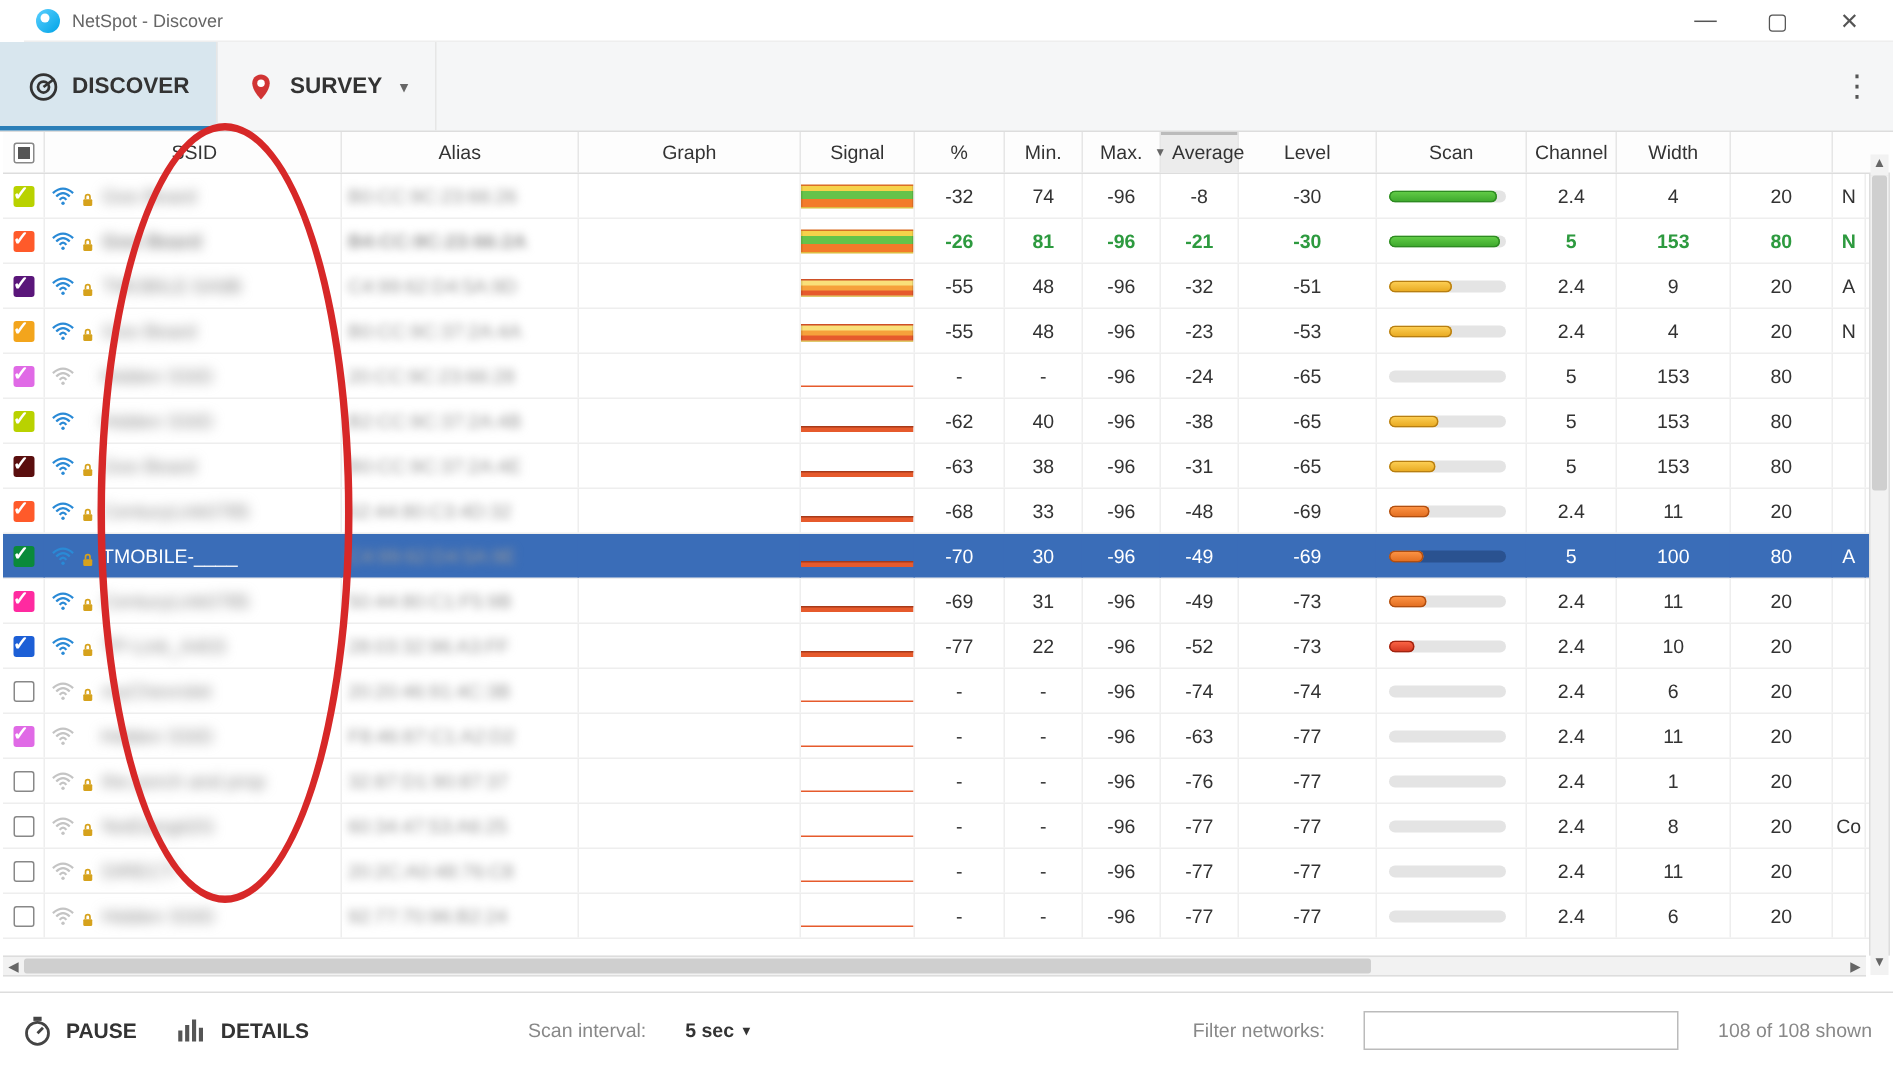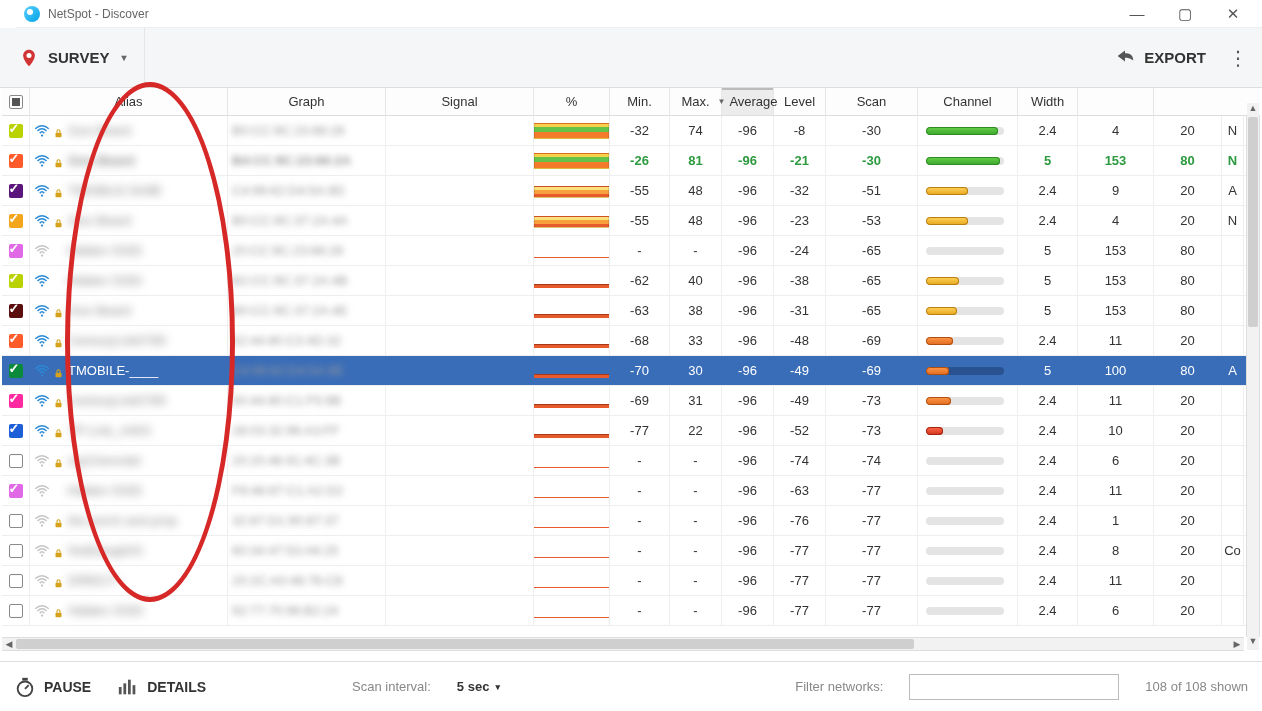--- a/index.html
+++ b/index.html
@@ -101,47 +101,50 @@
   <span class="app-icon"></span>
   <span class="title">NetSpot - Discover</span>
   <div class="win-controls">
     <span class="win-btn">—</span>
     <span class="win-btn">▢</span>
     <span class="win-btn">✕</span>
   </div>
 </div>
 
 <div class="toolbar">
+  <div class="tab active">
+    <span class="tab-icon">
+      <svg viewBox="0 0 24 24" width="22" height="22">
+          <circle cx="12" cy="12" r="9" fill="none" stroke="#333" stroke-width="2"></circle>
+          <circle cx="12" cy="12" r="4" fill="none" stroke="#333" stroke-width="2"></circle>
+          <path d="M12 12 L20 6" stroke="#333" stroke-width="2"></path>
+        </svg>
+    </span>
+    <span>DISCOVER</span>
+  </div>
   <div class="tab">
     <span class="tab-icon">
       <svg viewBox="0 0 24 24" width="20" height="20">
           <path d="M12 2 C8 2 5 5 5 9 c0 6 7 13 7 13 s7-7 7-13 C19 5 16 2 12 2z" fill="#d13434"></path>
           <circle cx="12" cy="9" r="3" fill="#fff"></circle>
         </svg>
     </span>
     <span>SURVEY</span>
     <span class="chev">▾</span>
   </div>
   <div class="spacer"></div>
-  <div class="export">
-    <span>
-      <svg viewBox="0 0 24 24" width="22" height="22">
-          <path d="M12 6 L4 12 L12 18 L12 14 C18 14 21 17 21 17 C21 11 17 9 12 9 Z" fill="#555"></path>
-        </svg>
-    </span>
-    <span>EXPORT</span>
-  </div>
   <div class="kebab">⋮</div>
 </div>
 
 <div class="table-wrap">
   <div class="hdr">
     <div class="chk-all">
         <span class="chkbox sq"></span>
       </div>
+    <div class="left" style="justify-content:center">SSID</div>
     <div>Alias</div>
     <div>Graph</div>
     <div>Signal</div>
     <div>%</div>
     <div>Min.</div>
     <div>Max.</div>
     <div class="sort">
       <span style="font-size:8px;margin-right:4px;color:#666">▼</span>
       <span>Average</span>
     </div>

